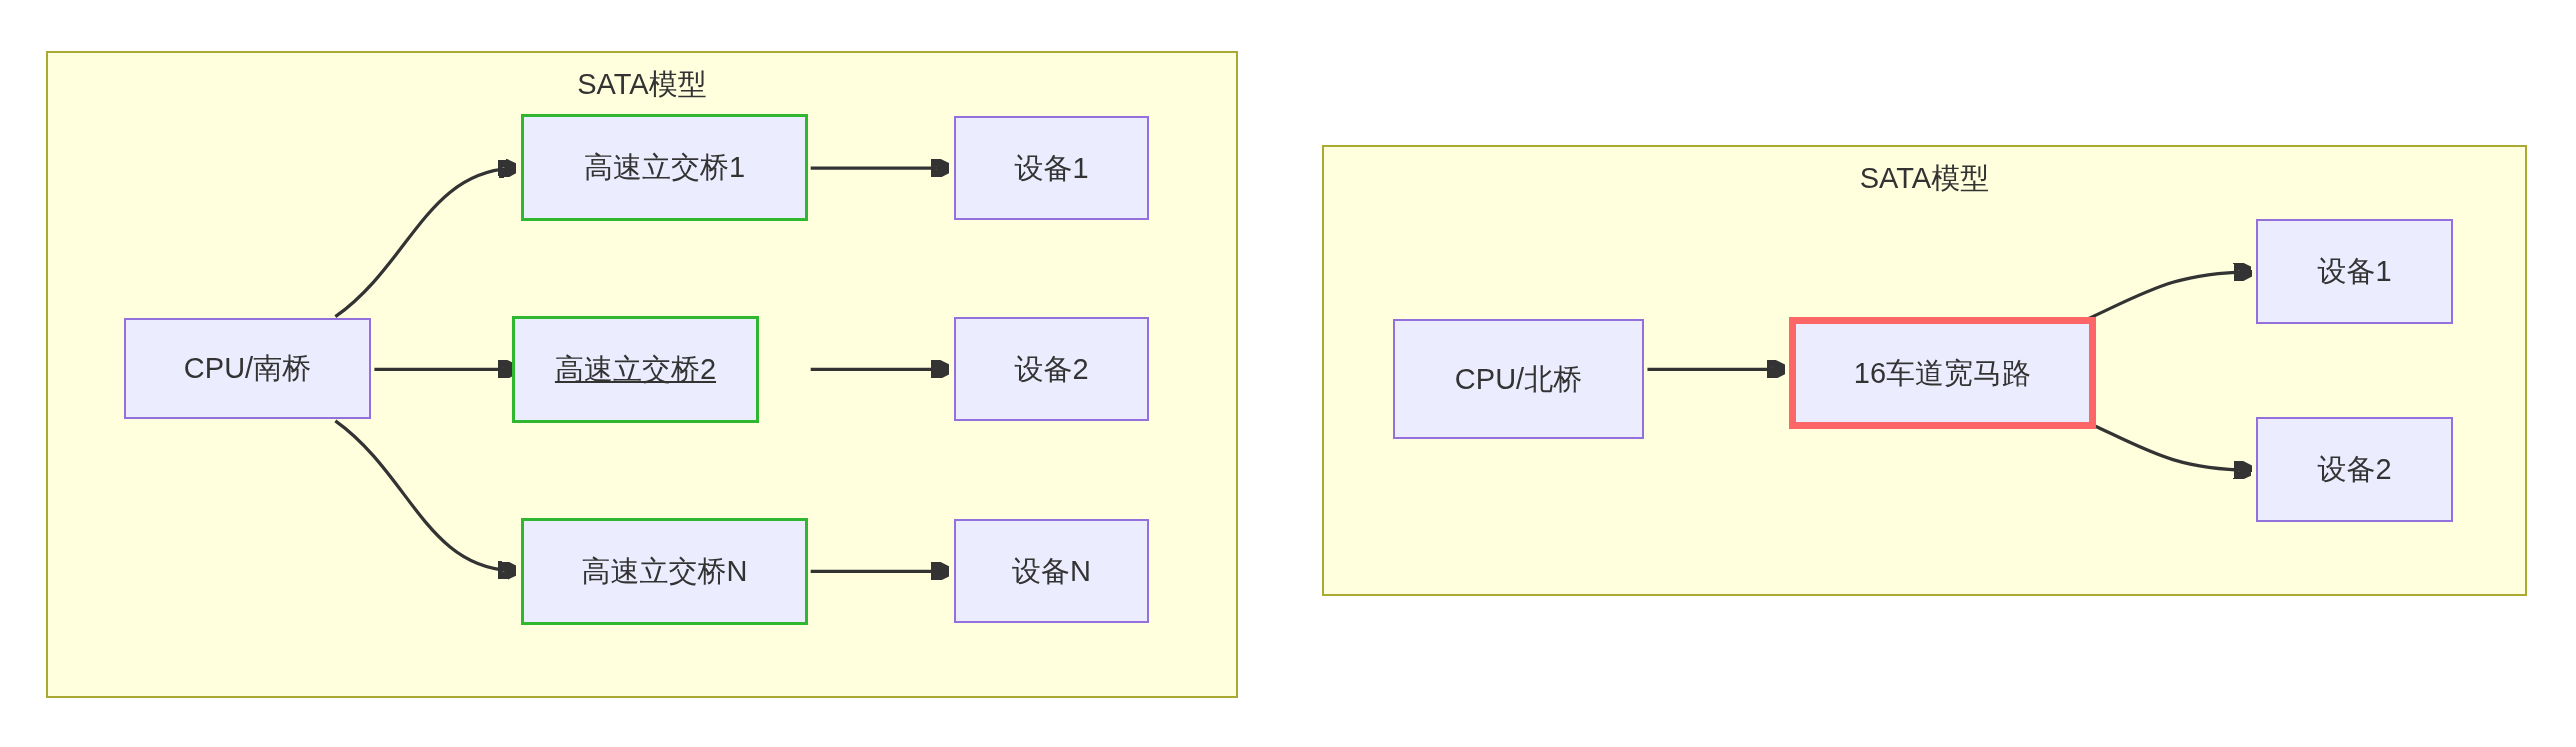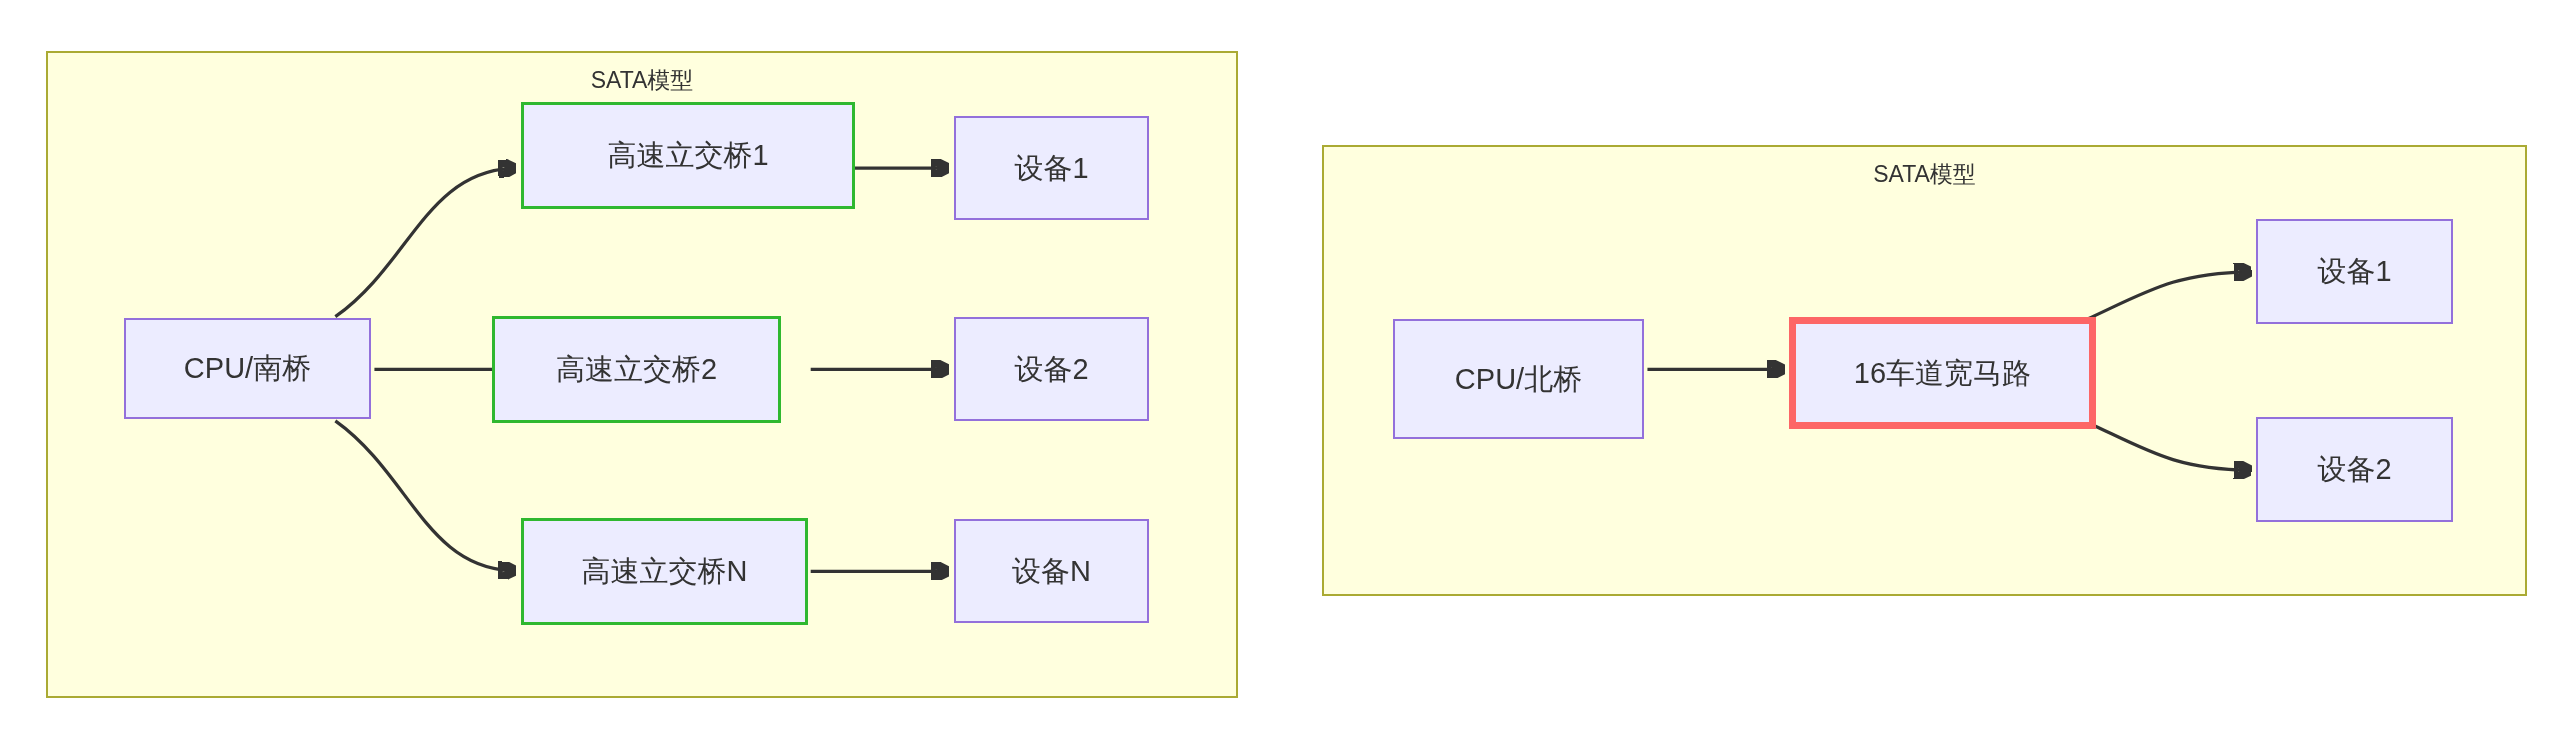--- a/index.html
+++ b/index.html
@@ -20,38 +20,38 @@
   .container{
     position:absolute;
     background:var(--container-fill);
     border:2px solid var(--container-border);
   }
   #sata-container{left:46px;top:51px;width:1192px;height:647px;}
   #pata-container{left:1322px;top:145px;width:1205px;height:451px;}
 
   .container-title{
     position:absolute;left:0;top:11.7px;width:100%;
-    text-align:center;font-size:23px;font-weight:400;color:var(--text);
+    text-align:center;font-size:29px;font-weight:400;color:var(--text);
   }
 
   .node{
     position:absolute;
     display:flex;align-items:center;justify-content:center;
     background:var(--node-fill);
     border:2px solid var(--node-border);
     color:var(--text);font-size:29px;line-height:1.2;
     text-align:center;
   }
   .node.green{border:3.9px solid var(--highlight-green);}
   .node.red{border:7.8px solid var(--highlight-red);}
 
   
   .n-cpu-south {left:124px; top:318px; width:247px; height:101px;align-items:center;}
-  .n-bridge1   {left:521px; top:102px; width:334px; height:107px;}
-  .n-bridge2   {left:492px; top:316px; width:289px; height:107px;}
+  .n-bridge1   {left:521px; top:114px; width:287px; height:107px;}
+  .n-bridge2   {left:512px; top:316px; width:247px; height:107px;text-decoration:underline;}
   .n-bridgeN   {left:521px; top:518px; width:287px; height:107px;text-align:center;}
   .n-dev1      {left:954px;top:116px; width:195px; height:104px;}
   .n-dev2      {left:954px;top:317px; width:195px; height:104px;}
   .n-devN      {left:954px;top:519px; width:195px; height:104px;}
 
   
   .n-cpu-north {left:1393px;top:319px; width:251px; height:120px;}
   .n-road      {left:1789px;top:317px; width:307px; height:112px;}
   .n-pdev1     {left:2256px;top:219px; width:197px; height:105px;}
   .n-pdev2     {left:2256px;top:417px; width:197px; height:105px;}

